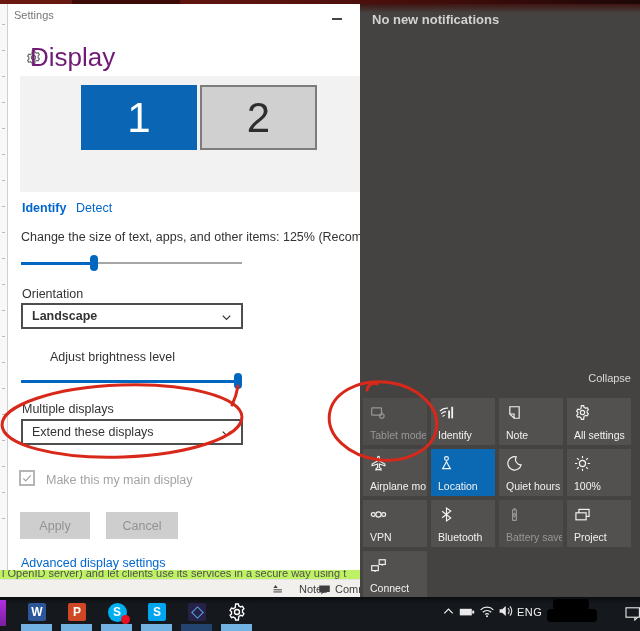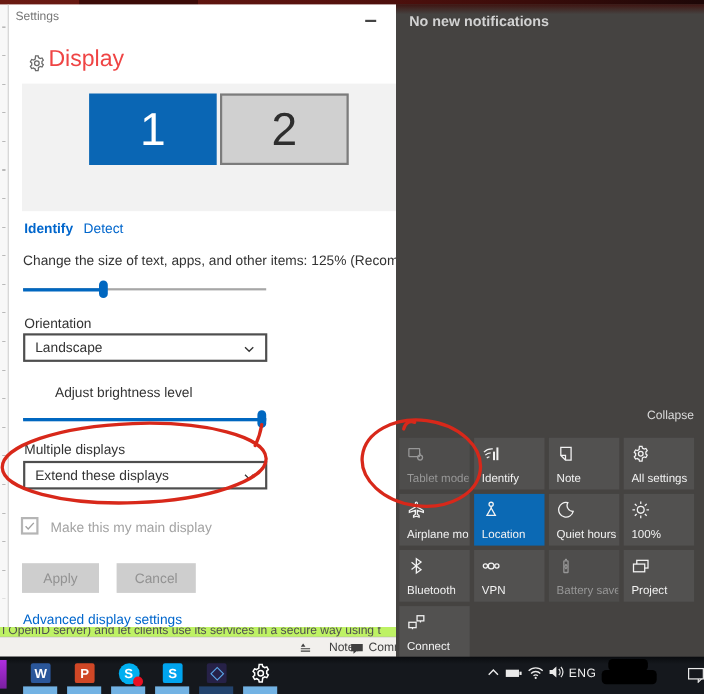--- a/index.html
+++ b/index.html
@@ -23,21 +23,21 @@
   .bg-status{position:absolute;left:0;top:579px;width:362px;height:18px;background:#f2f0ed;
     border-top:1px solid #e2e0dd;color:#3f3f3f;font-size:11px;}
   .bg-status .grp{position:absolute;top:1px;height:16px;display:flex;align-items:center;gap:4px;}
   .bg-status .ic{width:13px;height:13px;color:#3f3f3f;}
   
   #win{position:absolute;left:8px;top:4px;width:352px;height:566px;background:#fff;
     color:#333;overflow:hidden;}
   .win-title{position:absolute;left:6px;top:5px;font-size:11px;color:#767676;}
   .win-min{position:absolute;left:324px;top:14px;width:10px;height:1.5px;background:#444;}
   .hd-gear{position:absolute;left:17px;top:45px;width:17px;height:17px;color:#6a6a6a;}
-  .hd-text{position:absolute;left:36px;top:38px;font-size:21px;font-weight:300;color:#ef4444;}
+  .hd-text{position:absolute;left:22px;top:38px;font-size:26px;font-weight:300;color:#701a75;}
   .preview{position:absolute;left:12px;top:72px;width:340px;height:116px;background:#f2f2f2;}
   .mon{position:absolute;top:9px;height:65px;display:flex;align-items:center;justify-content:center;
     font-size:42px;font-weight:300;}
   .mon1{left:61px;width:116px;background:#0a66b4;color:#fff;}
   .mon2{left:180px;width:117px;background:#d0d0d0;color:#2e2e2e;border:2px solid #7c7c7c;}
   .lnk{position:absolute;font-size:12.5px;color:#0066cc;cursor:pointer;}
   .lbl{position:absolute;font-size:12.5px;color:#333;}
   .scale-label{left:13px;top:226px;width:339px;white-space:nowrap;overflow:hidden;}
   .slider{position:absolute;left:13px;width:221px;height:16px;}
   .slider .track{position:absolute;left:0;right:0;top:7px;height:2px;background:#a6a6a6;}
@@ -154,21 +154,21 @@
     <div class="lnk" style="left:68px;top:197px;">Detect</div>
 
     <div class="lbl scale-label">Change the size of text, apps, and other items: 125% (Recommended)</div>
     <div class="slider" style="top:251px;" id="slider-scale">
       <div class="track"></div>
       <div class="fill" style="width: 72.93px;"></div>
       <div class="thumb" style="left: 68.93px;"></div>
     </div>
 
     <div class="lbl" style="left:14px;top:283px;">Orientation</div>
-    <div class="dd" style="top:299px;">
+    <div class="dd" style="top:299px;font-weight:bold;">
       <span>Landscape</span>
       <span class="chev ic">
           <svg viewBox="0 0 16 16">
             <path d="M4 6l4 4 4-4" fill="none" stroke="currentColor" stroke-width="1.3"></path>
           </svg>
         </span>
     </div>
 
     <div class="lbl" style="left:14px;top:346px;margin-left:28px;">Adjust brightness level</div>
     <div class="slider" style="top:369px;" id="slider-bright">
@@ -278,34 +278,34 @@
             <svg viewBox="0 0 16 16">
               <circle cx="8" cy="8" r="2.9" fill="none" stroke="currentColor" stroke-width="1.1"></circle>
               <path d="M8 .9v2.2M8 12.9v2.2M.9 8h2.2M12.9 8h2.2M2.9 2.9l1.6 1.6M11.5 11.5l1.6 1.6M13.1 2.9l-1.6 1.6M4.5 11.5l-1.6 1.6" stroke="currentColor" stroke-width="1.1"></path>
             </svg>
           </span>
           <span class="t-lbl">100%</span>
         </div>
         <div class="qa-tile">
           <span class="ic">
             <svg viewBox="0 0 16 16">
-              <path d="M3.9 4.9l8.1 6.4L8 14.1V1.9l4 2.8-8.1 6.4" fill="none" stroke="currentColor" stroke-width="1.1"></path>
-            </svg>
-          </span>
-          <span class="t-lbl">Bluetooth</span>
-        </div>
-        <div class="qa-tile">
-          <span class="ic">
-            <svg viewBox="0 0 16 16">
               <circle cx="3.1" cy="8" r="1.8" fill="none" stroke="currentColor" stroke-width="1.1"></circle>
               <circle cx="12.9" cy="8" r="1.8" fill="none" stroke="currentColor" stroke-width="1.1"></circle>
               <circle cx="8" cy="8" r="2.5" fill="none" stroke="currentColor" stroke-width="1.1"></circle>
             </svg>
           </span>
           <span class="t-lbl">VPN</span>
+        </div>
+        <div class="qa-tile">
+          <span class="ic">
+            <svg viewBox="0 0 16 16">
+              <path d="M3.9 4.9l8.1 6.4L8 14.1V1.9l4 2.8-8.1 6.4" fill="none" stroke="currentColor" stroke-width="1.1"></path>
+            </svg>
+          </span>
+          <span class="t-lbl">Bluetooth</span>
         </div>
         <div class="qa-tile disabled">
           <span class="ic">
             <svg viewBox="0 0 16 16">
               <rect x="6.2" y="3.6" width="3.6" height="10" rx=".5" fill="none" stroke="currentColor" stroke-width="1.1"></rect>
               <rect x="7.1" y="1.9" width="1.8" height="1.4" fill="currentColor"></rect>
               <path d="M8 6.8c1.3.9 1.3 2.6 0 3.6-1.3-1-1.3-2.7 0-3.6z" fill="none" stroke="currentColor" stroke-width="1"></path>
             </svg>
           </span>
           <span class="t-lbl">Battery saver</span>

